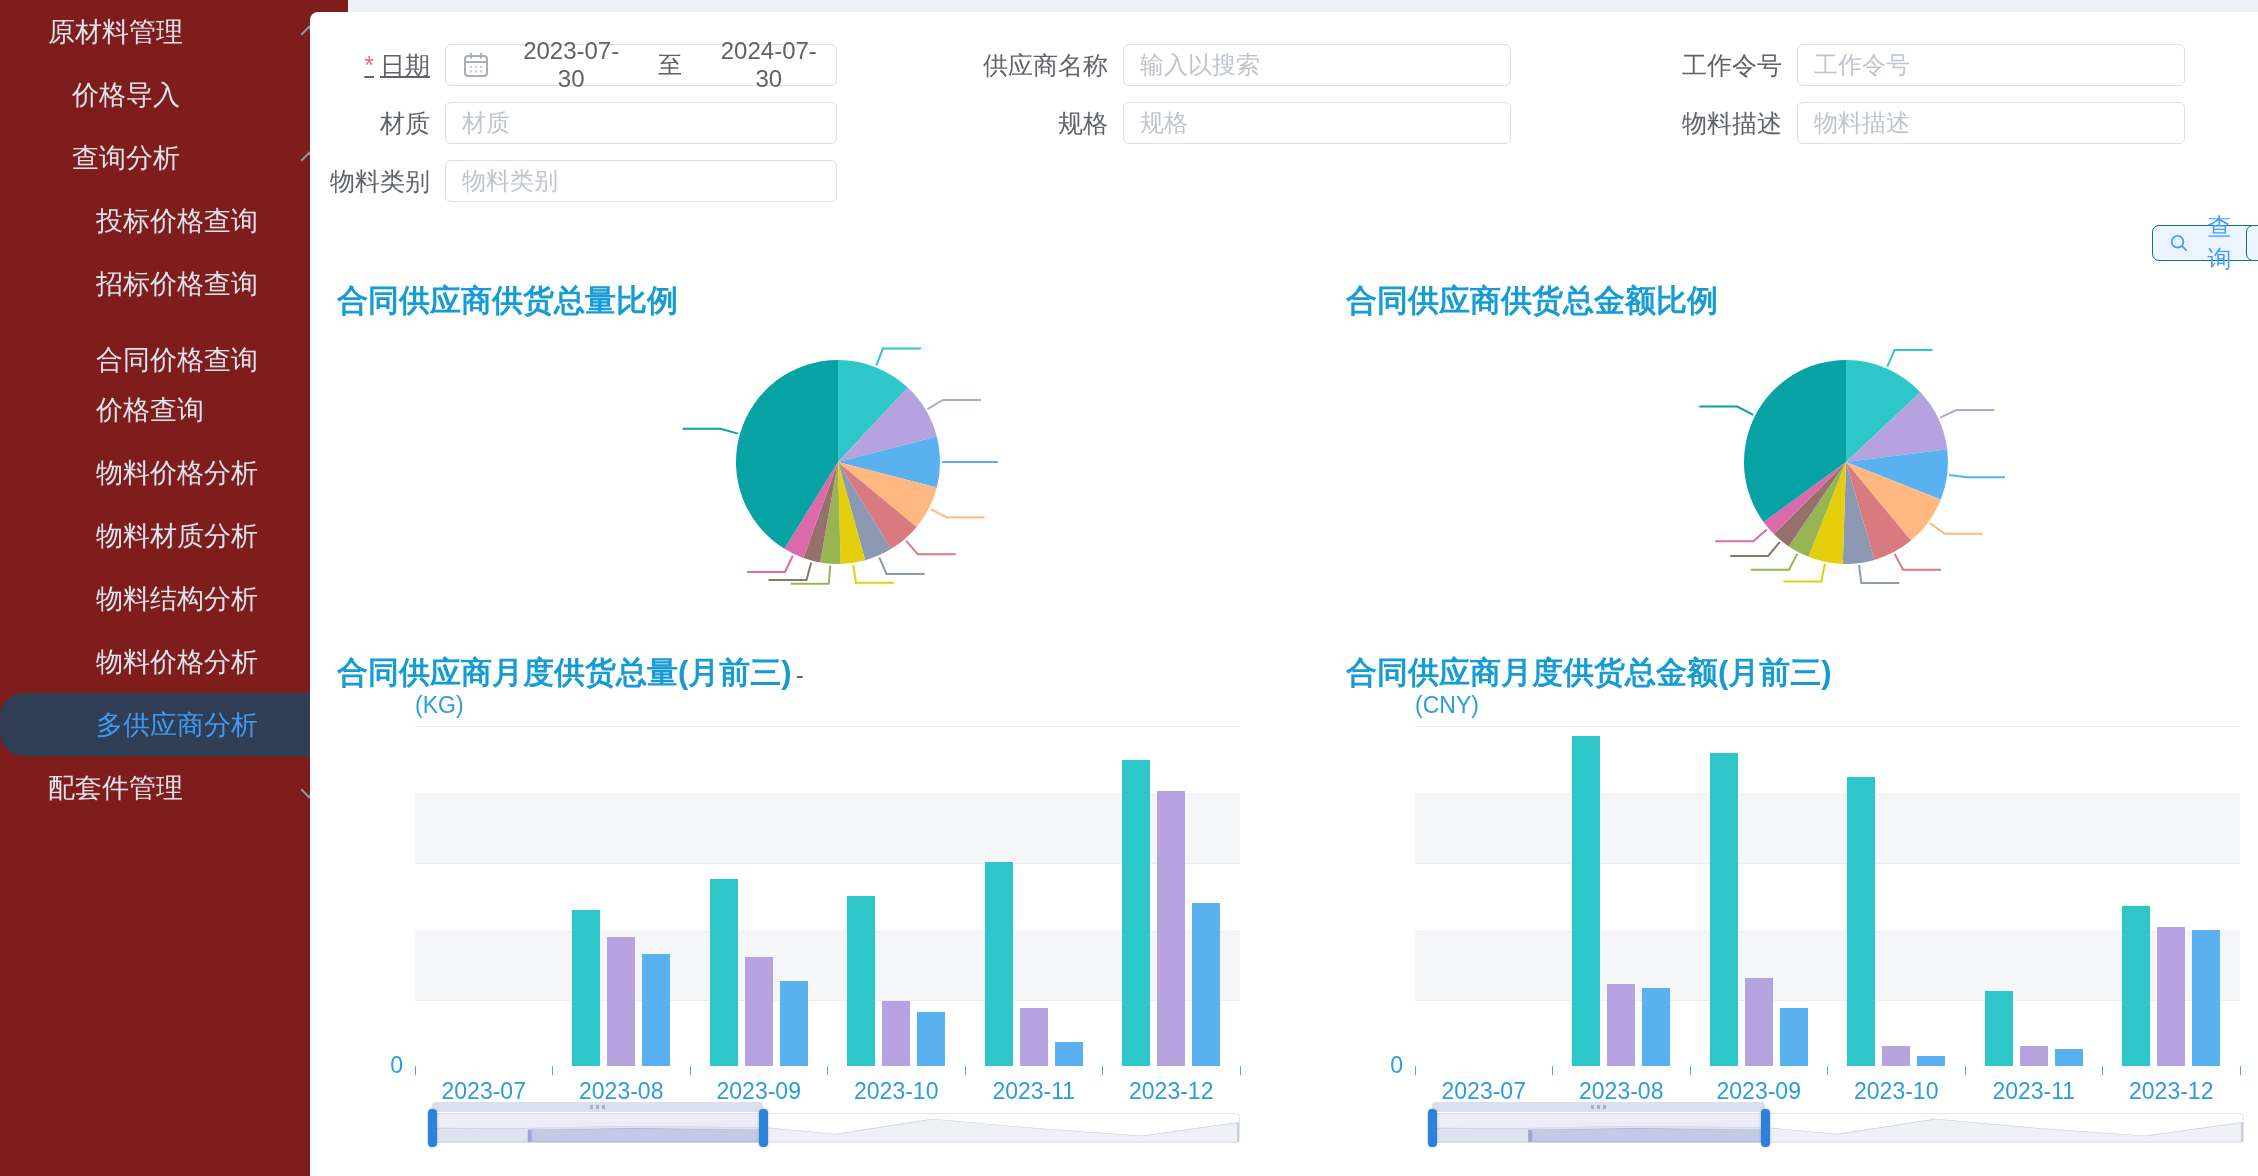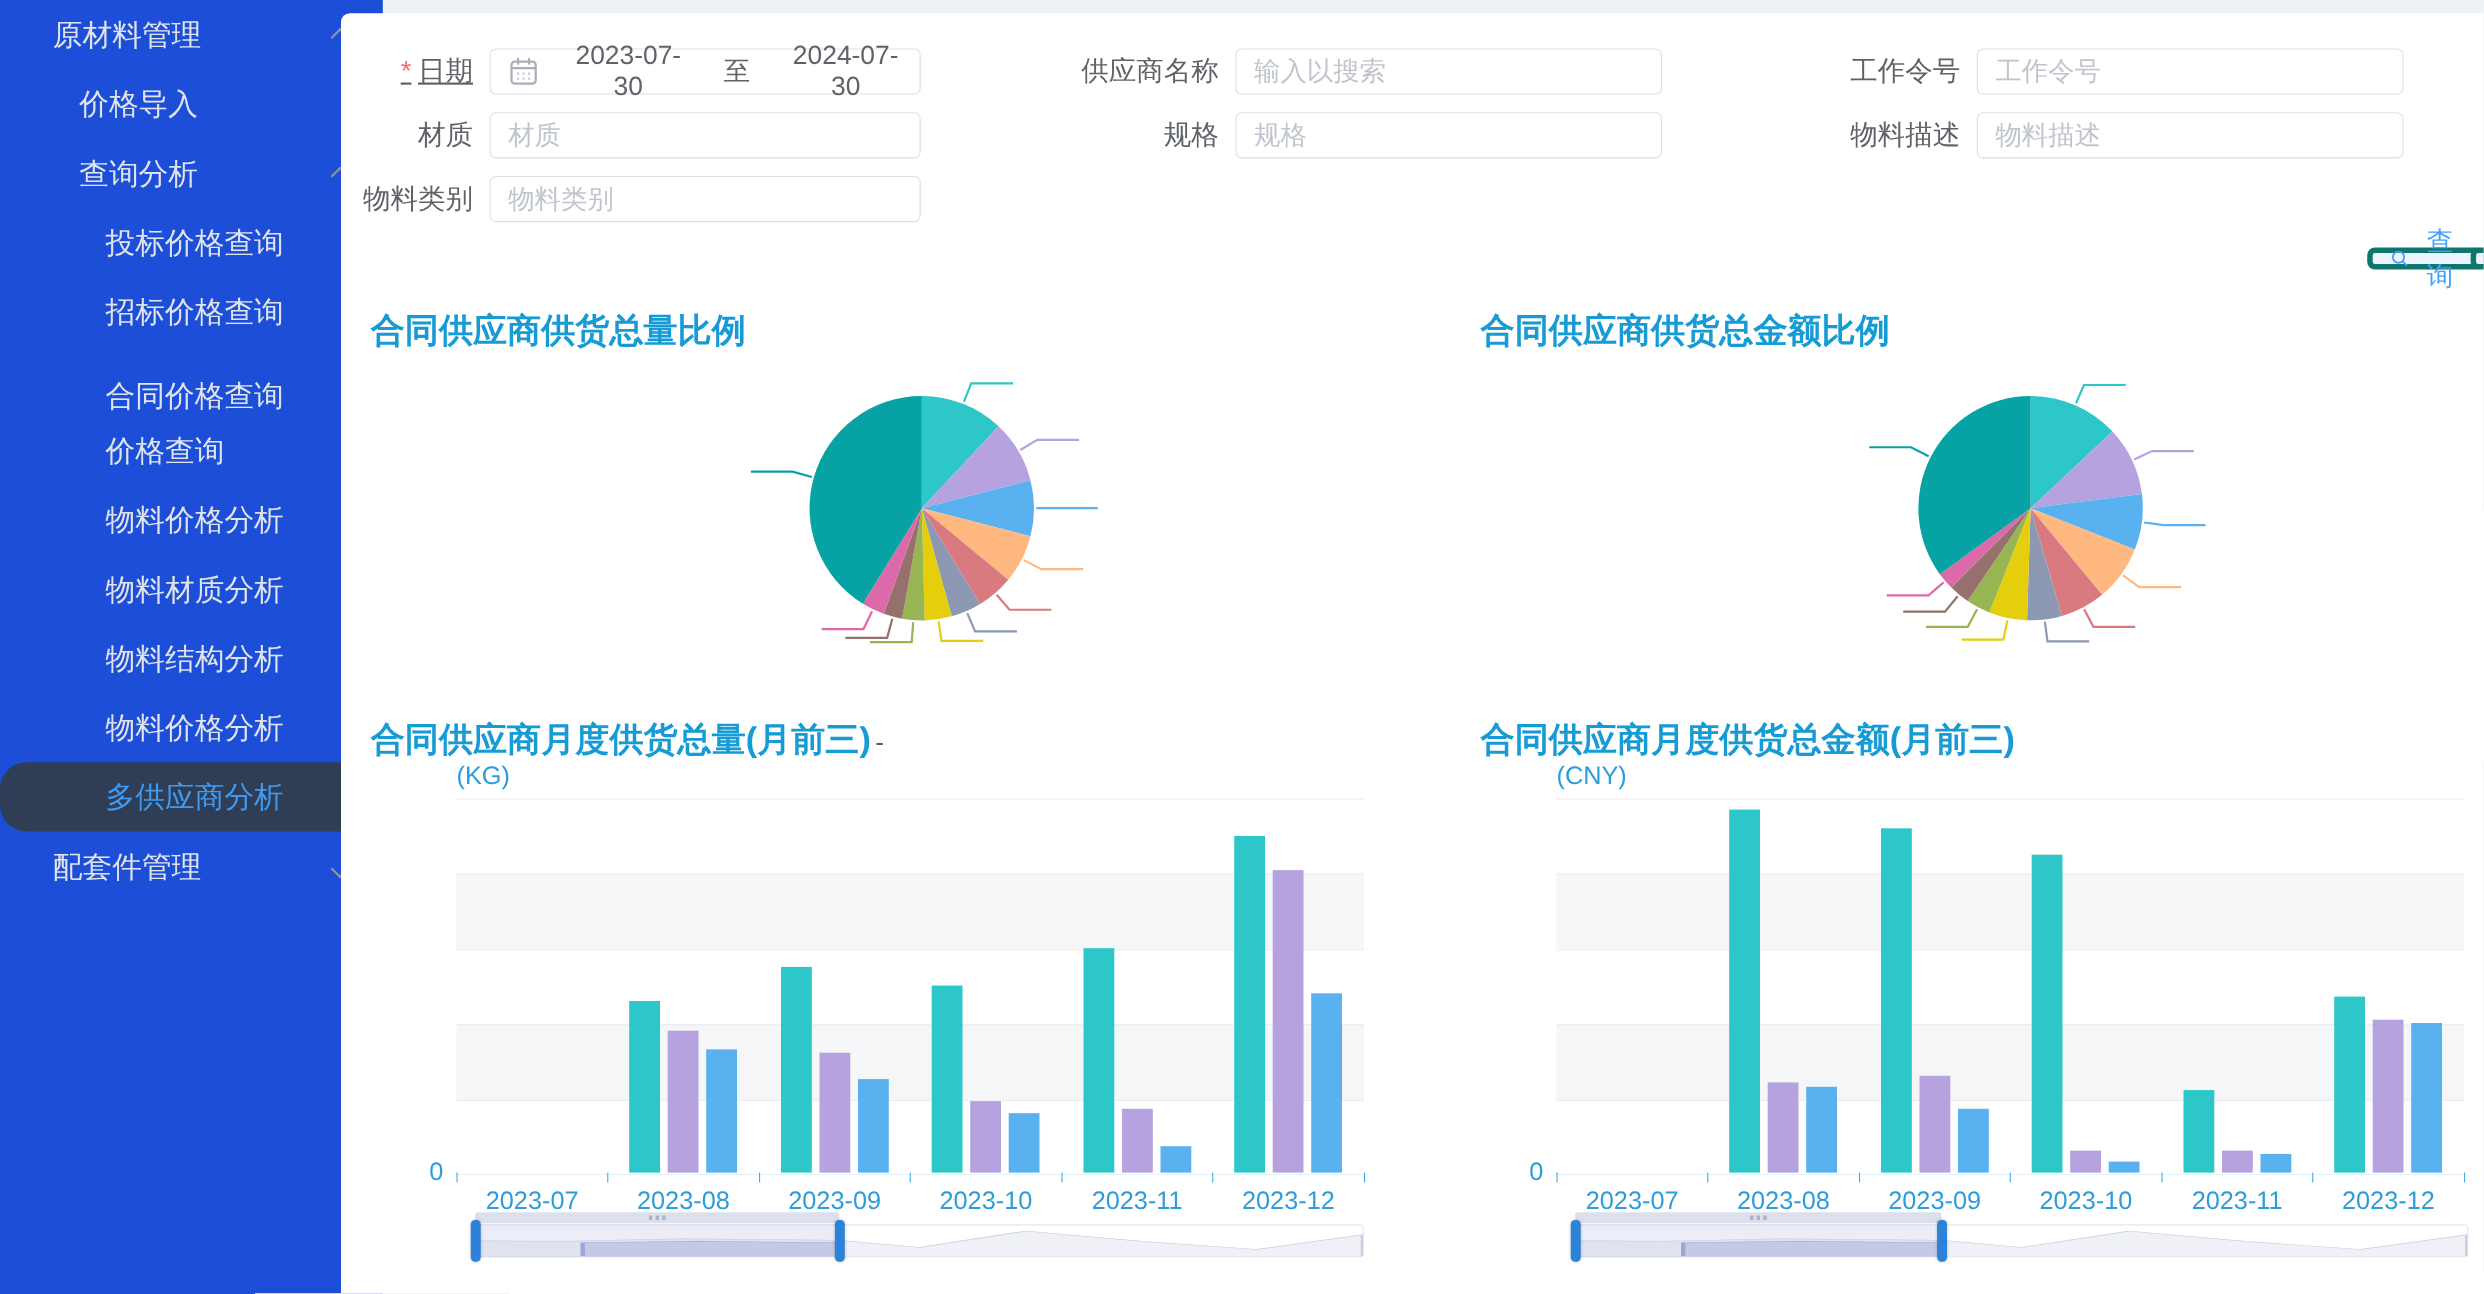--- a/index.html
+++ b/index.html
@@ -1,20 +1,20 @@
 <!DOCTYPE html>
 <html><head>
 <meta charset="utf-8">
 <style>
   html,body{margin:0;padding:0;background:#eef1f5;}
   *{box-sizing:border-box;font-family:"Liberation Sans","DejaVu Sans",sans-serif;}
   #page{position:relative;width:2258px;height:1176px;overflow:hidden;background:#eef1f5;}
 
   
-  #sidebar{position:absolute;left:0;top:0;width:348px;height:1176px;background:#1d4ed8;overflow:hidden;}
+  #sidebar{position:absolute;left:0;top:0;width:348px;height:1176px;background:#7f1d1d;overflow:hidden;}
   .side-item{position:relative;height:63px;display:flex;align-items:center;color:#dfe4ec;font-size:27px;cursor:pointer;white-space:nowrap;}
   .side-item.selected{background:#2f3e54;color:#3f9af5;border-radius:24px;}
   .chev{position:absolute;right:30px;top:50%;width:16px;height:16px;margin-top:-8px;}
   .chev:before{content:"";position:absolute;left:1px;top:4px;width:10px;height:10px;border-left:2px solid #8b95a5;border-bottom:2px solid #8b95a5;}
   .chev.up:before{transform:rotate(135deg);}
   .chev.down:before{transform:rotate(-45deg);}
 
   
   #card{position:absolute;left:310px;top:12px;width:1948px;height:1164px;background:#ffffff;border-radius:8px 0 0 0;}
 
@@ -22,21 +22,21 @@
   .f-label{position:absolute;height:42px;line-height:42px;text-align:right;color:#5f6368;font-size:25px;white-space:nowrap;}
   .req{color:#f56c6c;margin-right:6px;font-size:25px;}
   .f-input{position:absolute;height:42px;border:1px solid #dcdfe6;border-radius:6px;background:#fff;display:flex;align-items:center;padding:0 16px;font-size:24px;cursor:text;}
   .ph{color:#c0c4cc;}
   .val{color:#5f6368;}
   .date-box{justify-content:flex-start;gap:0;}
   .date-box .val{width:130px;text-align:center;}
   .date-sep{color:#5f6368;width:60px;text-align:center;font-size:24px;}
   .cal{width:28px;height:28px;margin-right:6px;flex:0 0 auto;}
 
-  .btn{position:absolute;height:20px;display:flex;align-items:center;justify-content:center;gap:9px;background:#ecf5ff;border:5px solid #0f766e;border-radius:7px;color:#409eff;font-size:24px;cursor:pointer;padding:0 16px;}
+  .btn{position:absolute;height:36px;display:flex;align-items:center;justify-content:center;gap:9px;background:#ecf5ff;border:1px solid #0f766e;border-radius:7px;color:#409eff;font-size:24px;cursor:pointer;padding:0 16px;}
 
   
   .chart-title{position:absolute;color:#169bd5;font-size:31px;font-weight:700;white-space:nowrap;}
   .title-suffix{color:#55606a;font-weight:400;font-size:24px;margin-left:4px;}
   .unit-label{position:absolute;color:#2d9cdb;font-size:23px;}
   .pie-svg{position:absolute;width:560px;height:300px;overflow:visible;}
 
   .plot{position:absolute;width:825px;height:342px;border-bottom:2px solid #49a9e0;}
   .band{position:absolute;left:0;width:100%;border-top:1px solid #ededef;}
   .band.g{background:#f5f6f8;}

